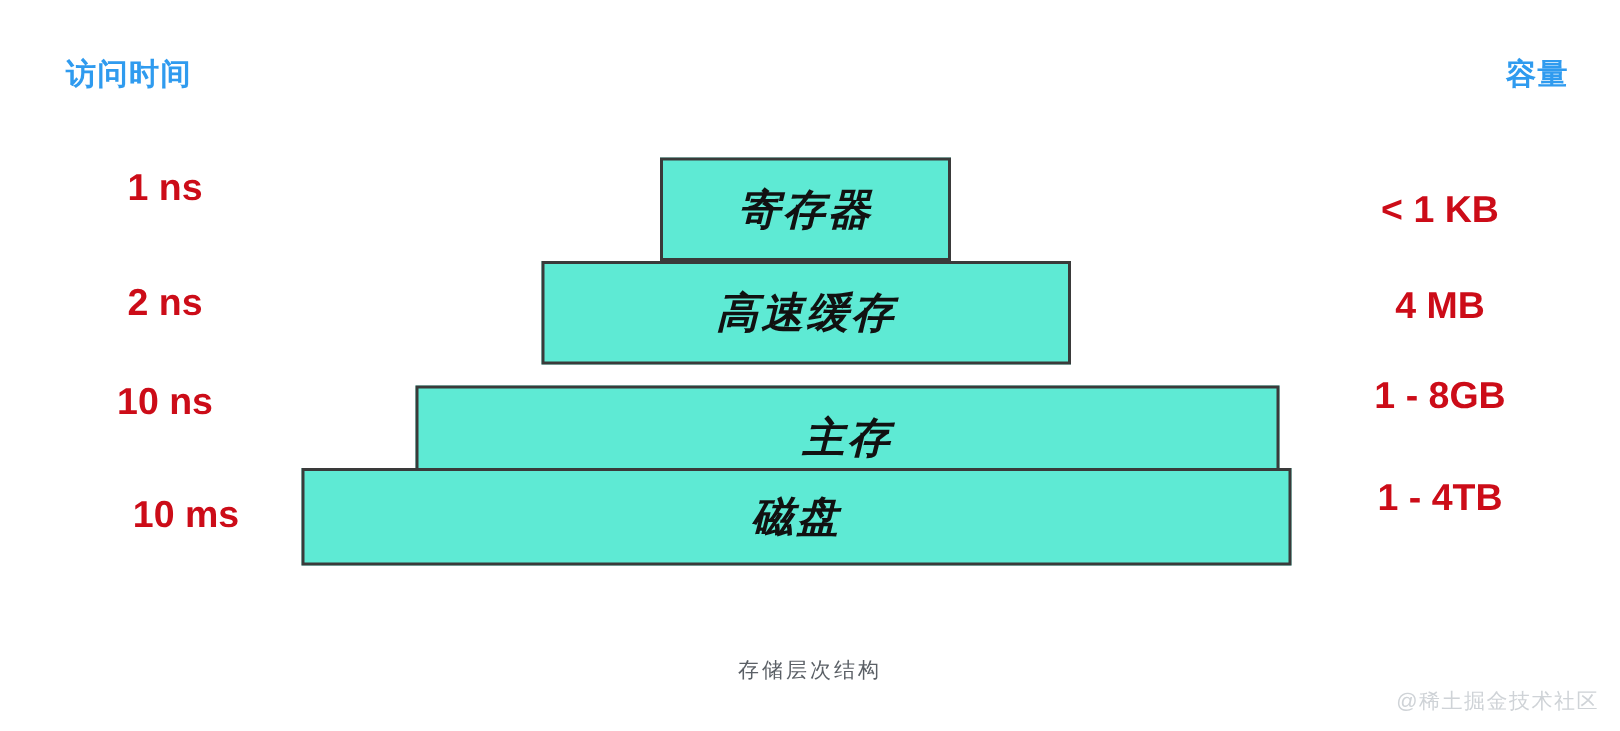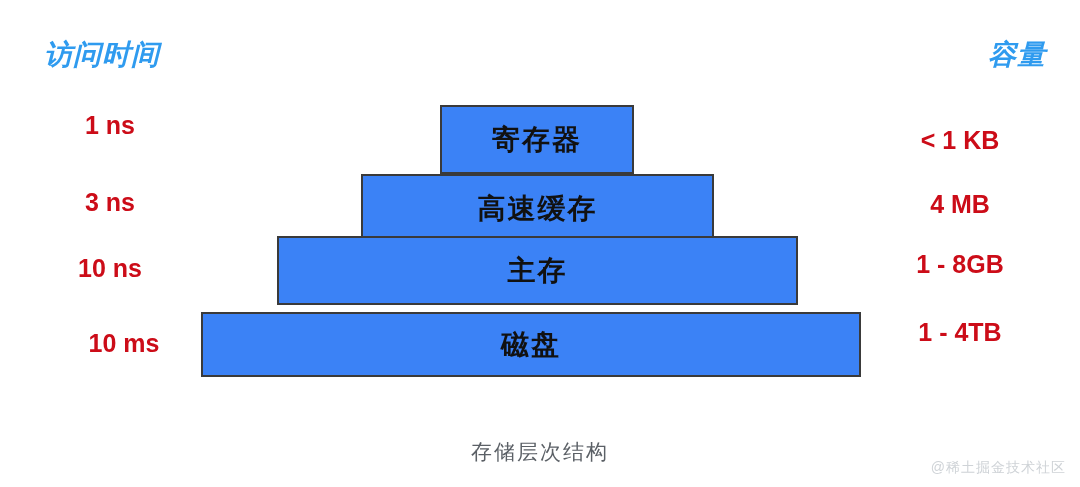--- a/index.html
+++ b/index.html
@@ -17,26 +17,25 @@
 
   #canvas {
     position: relative;
     width: 1080px;
     height: 487px;
   }
 
   
   .col-heading {
     position: absolute;
-    font-size: 28px;
+    font-size: 20px;
     font-weight: bold;
     color: #2f9bef;
     letter-spacing: 1px;
     white-space: nowrap;
-    font-style: italic;
   }
   #heading-access-time {
     left: 44px;
     top: 36px;
   }
   #heading-capacity {
     right: 34px;
     top: 36px;
   }
 
@@ -66,47 +65,48 @@
   
   #pyramid {
     position: absolute;
     left: 0;
     top: 0;
     width: 1080px;
     height: 400px;
   }
   .tier {
     position: absolute;
-    background: #3b82f6;
+    background: #5eead4;
     border: 2px solid #3a3a3a;
     box-sizing: border-box;
     display: flex;
     align-items: center;
     justify-content: center;
+    font-style: italic;
   }
   .tier-label {
     font-size: 28px;
     font-weight: bold;
     color: #111111;
     letter-spacing: 2px;
     line-height: 1;
   }
   #tier-0 { left: 440px; top: 105px; width: 194px; height: 69px; }
   #tier-1 { left: 361px; top: 174px; width: 353px; height: 69px; }
-  #tier-2 { left: 277px; top: 236px; width: 521px; height: 69px; }
+  #tier-2 { left: 277px; top: 257px; width: 576px; height: 69px; }
   #tier-3 { left: 201px; top: 312px; width: 660px; height: 65px; }
 
   
   #figure-caption {
     position: absolute;
     left: 0;
     width: 1080px;
     top: 438px;
     text-align: center;
-    font-size: 21px;
+    font-size: 14px;
     color: #5b6066;
     letter-spacing: 2px;
   }
 
   
   #watermark {
     position: absolute;
     right: 14px;
     bottom: 10px;
     font-size: 14px;
@@ -118,21 +118,21 @@
 </head>
 <body>
 
 <div id="canvas">
 
   <div class="col-heading" id="heading-access-time">访问时间</div>
 
   <div class="col-heading" id="heading-capacity">容量</div>
 
   <div class="metric metric-left" id="metric-time-0">1 ns</div>
-  <div class="metric metric-left" id="metric-time-1">3 ns</div>
+  <div class="metric metric-left" id="metric-time-1">2 ns</div>
   <div class="metric metric-left" id="metric-time-2">10 ns</div>
   <div class="metric metric-left" id="metric-time-3">10 ms</div>
 
   <div class="metric metric-right" id="metric-cap-0">&lt; 1 KB</div>
   <div class="metric metric-right" id="metric-cap-1">4 MB</div>
   <div class="metric metric-right" id="metric-cap-2">1 - 8GB</div>
   <div class="metric metric-right" id="metric-cap-3">1 - 4TB</div>
 
   <div id="pyramid">
     <div class="tier" id="tier-0">

